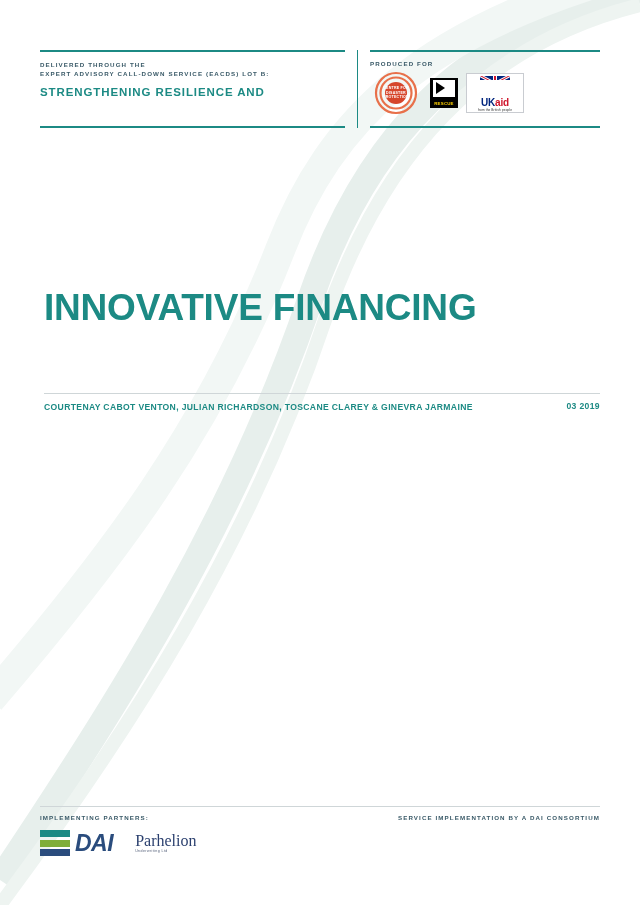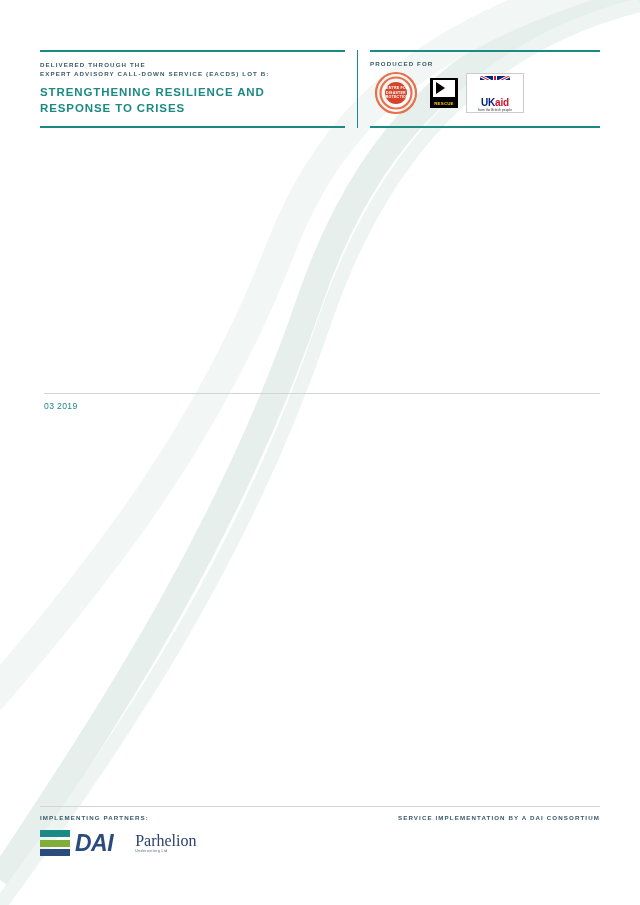--- a/index.html
+++ b/index.html
@@ -267,21 +267,21 @@
     letter-spacing: .35px;
     color: #1c8a84;
     font-weight: bold;
     text-transform: uppercase;
     max-width: 440px;
   }
   .doc-date {
     font-size: 8.6px;
     letter-spacing: .35px;
     color: #1c8a84;
-    font-weight: normal;
+    font-weight: bold;
     white-space: nowrap;
   }
 
   
   .footer {
     position: absolute;
     left: 40px;
     top: 806px;
     width: 560px;
     z-index: 2;
@@ -360,21 +360,20 @@
     <path d="M0,880 C120,700 235,520 310,300 C365,140 460,35 640,-10" fill="none" stroke="#e7efec" stroke-width="26"></path>
     <path d="M0,905 C130,730 250,545 325,320 C382,155 480,45 640,5" fill="none" stroke="#eef4f1" stroke-width="14"></path>
     <path d="M-10,700 C110,560 210,430 280,250 C330,120 420,30 640,-30" fill="none" stroke="#f2f7f5" stroke-width="30"></path>
   </svg>
 
   <div class="header">
     <div class="header-left">
       <div class="kicker">DELIVERED THROUGH THE</div>
       <div class="kicker2">EXPERT ADVISORY CALL-DOWN SERVICE (EACDS) LOT B:</div>
       <div class="header-title">STRENGTHENING RESILIENCE AND</div>
-      <div class="header-title">RESPONSE TO CRISES</div>
     </div>
 
     <div class="header-divider"></div>
 
     <div class="header-right">
       <div class="produced-for">PRODUCED FOR</div>
       <div class="logo-row">
 
         <div class="cdp-logo">
           <svg width="52" height="44" viewBox="0 0 52 44">
@@ -413,25 +412,26 @@
           <div class="ukaid-word"><span>UK</span><em>aid</em></div>
           <div class="ukaid-sub">from the British people</div>
         </div>
 
       </div>
     </div>
   </div>
 
   <div class="title-block">
     <h1 class="doc-title">
-      <br>
+      <span>INNOVATIVE FINANCING</span><br>
       <br>
     </h1>
     <div class="title-rule"></div>
     <div class="byline-row">
+      <div class="authors">COURTENAY CABOT VENTON, JULIAN RICHARDSON, TOSCANE CLAREY &amp; GINEVRA JARMAINE</div>
       <div class="doc-date">03 2019</div>
     </div>
   </div>
 
   <div class="footer">
     <div class="footer-rule"></div>
     <div class="footer-labels">
       <div class="footer-label">IMPLEMENTING PARTNERS:</div>
       <div class="footer-label">SERVICE IMPLEMENTATION BY A DAI CONSORTIUM</div>
     </div>

